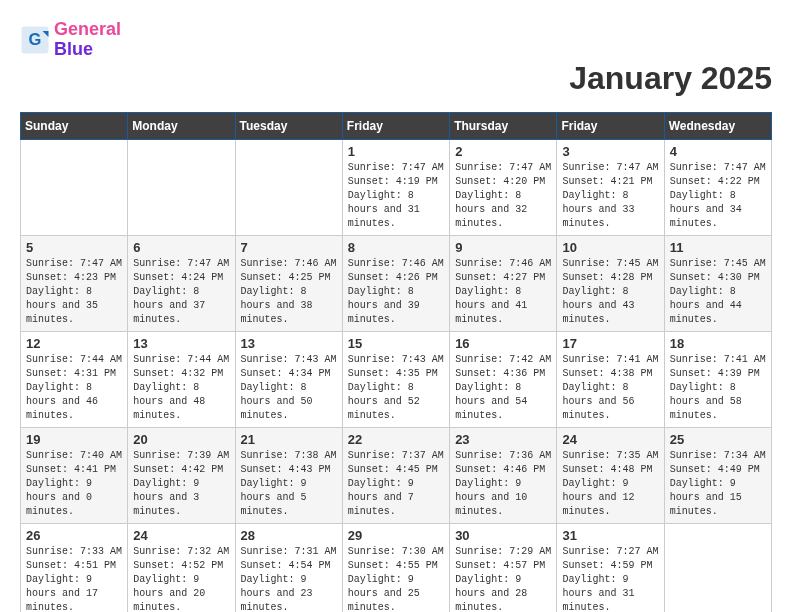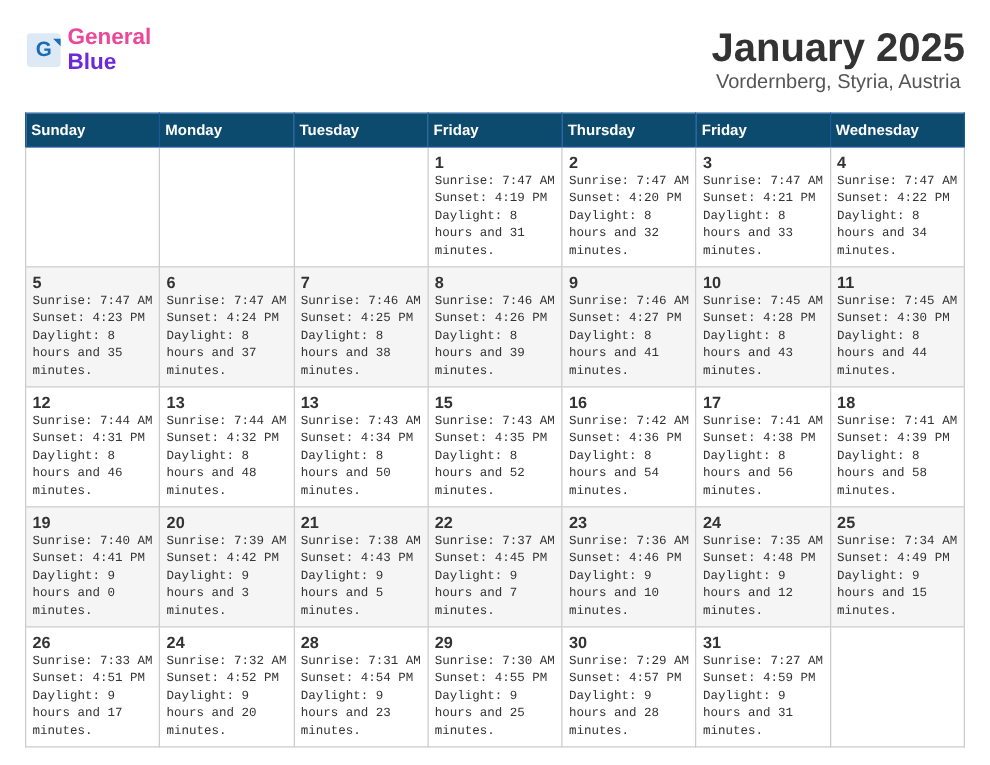--- a/index.html
+++ b/index.html
@@ -28,38 +28,39 @@
       line-height: 1.1;
     }
     .logo-text span {
       color: #ec4899;
     }
     .logo-icon {
       width: 30px;
       height: 30px;
     }
     .title-block {
-      text-align: center;
+      text-align: left;
+      margin-top: 40px;
     }
     .month-title {
       font-size: 32px;
       font-weight: bold;
       color: #333;
     }
     .location {
       font-size: 16px;
       color: #555;
     }
     .calendar {
       width: 100%;
       border-collapse: collapse;
       font-size: 11px;
     }
     .calendar th {
-      background-color: #0c4a6e;
+      background-color: #404040;
       color: #fff;
       padding: 6px 4px;
       text-align: left;
       font-size: 12px;
       font-weight: bold;
       border: 1px solid #1a5a9a;
     }
     .calendar td {
       border: 1px solid #ccc;
       vertical-align: top;
@@ -100,21 +101,20 @@
     </svg>
     <div>
       <div class="logo-text">
         <span>General</span><br>
         <span style="color:#6d28d9;">Blue</span>
       </div>
     </div>
   </div>
   <div class="title-block">
     <div class="month-title">January 2025</div>
-    <div class="location">Vordernberg, Styria, Austria</div>
   </div>
 </div>
 
 <table class="calendar">
   <thead>
     <tr>
     <th>Sunday</th>
         <th>Monday</th>
         <th>Tuesday</th>
         <th>Friday</th>

